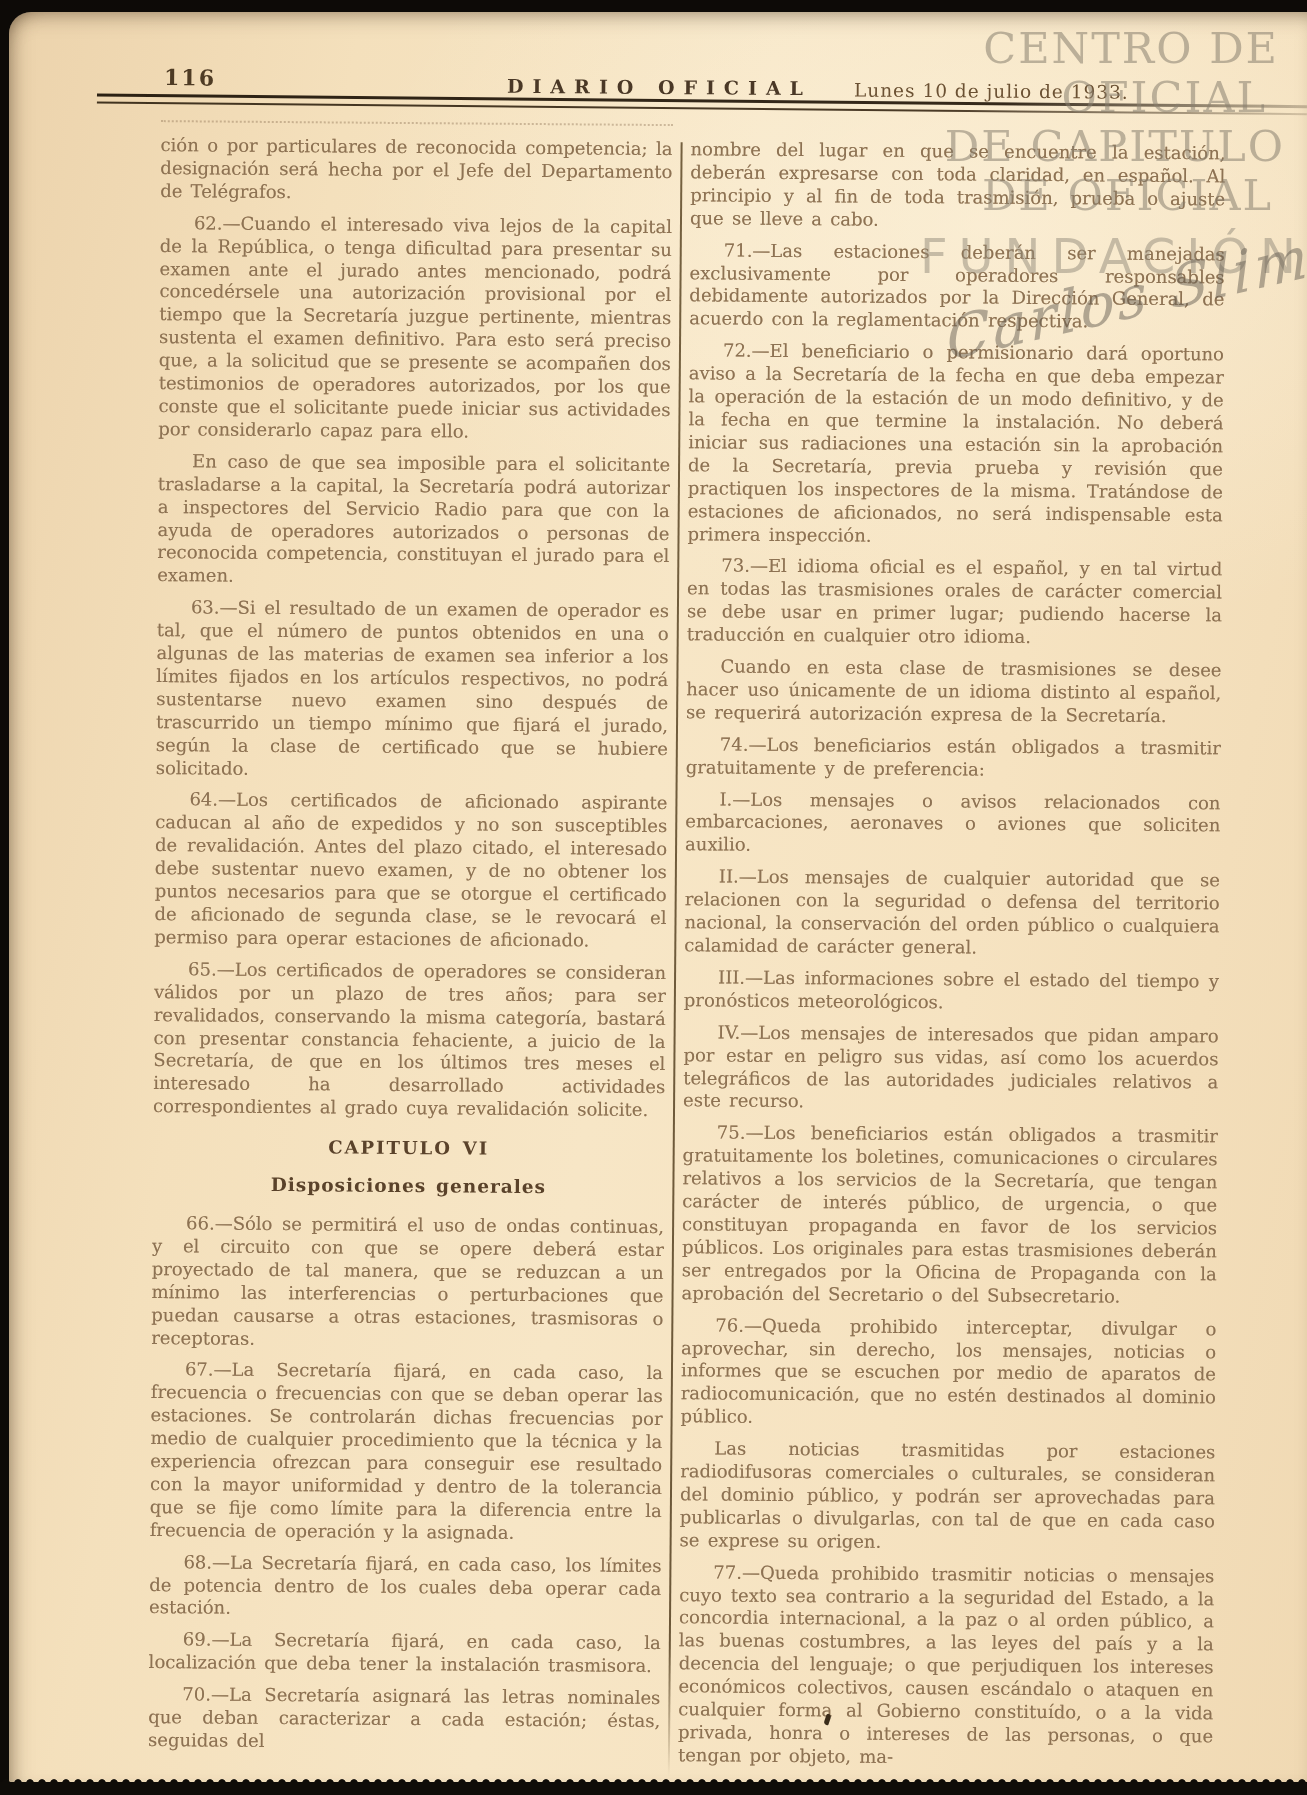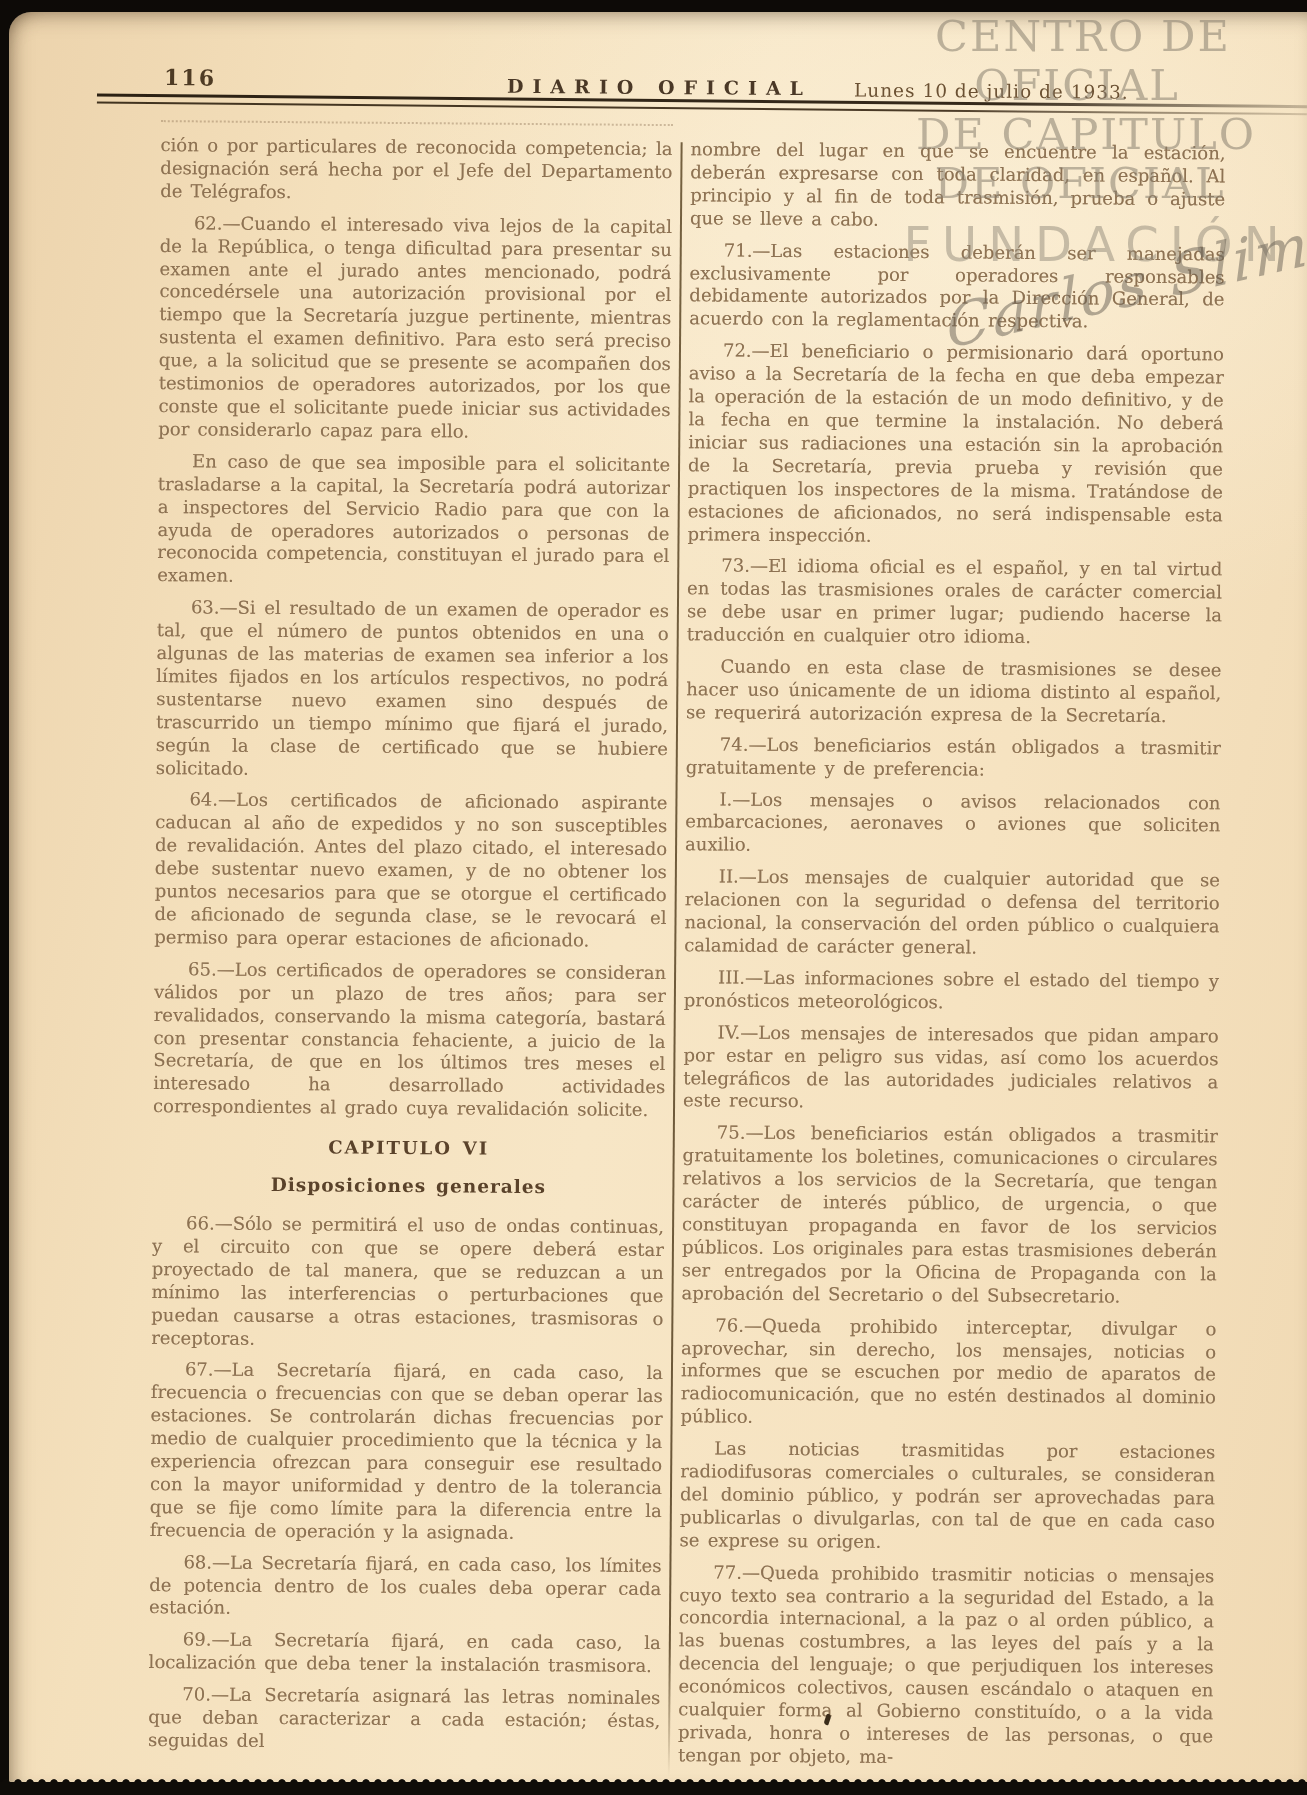--- a/index.html
+++ b/index.html
@@ -61,21 +61,21 @@
   p.cont{text-indent:0;}
   p.chapter-heading{
     text-align:center;text-indent:0;font-weight:bold;letter-spacing:2px;
     color:#5a422a;font-size:18px;margin:17px 0 15px 0;
   }
   p.section-heading{
     text-align:center;text-indent:0;font-weight:bold;letter-spacing:1px;
     color:#5a422a;font-size:18.5px;margin:0 0 16px 0;
   }
   
-  .watermark{position:absolute;right:0;top:0;width:420px;pointer-events:none;z-index:5;text-align:center;}
+  .watermark{position:absolute;right:0;top:12px;width:420px;pointer-events:none;z-index:5;text-align:right;}
   .wm-line{
     font-family:"DejaVu Serif", serif;
     color:rgba(136,127,111,.55);
     font-size:43px;letter-spacing:2px;line-height:49px;
     white-space:nowrap;
   }
   .wm-1{margin:0 28px 0 0;}
   .wm-2{margin:0 40px 0 0;}
   .wm-3{margin:0 22px 0 0;}
   .wm-4{margin:0 34px 0 0;}

